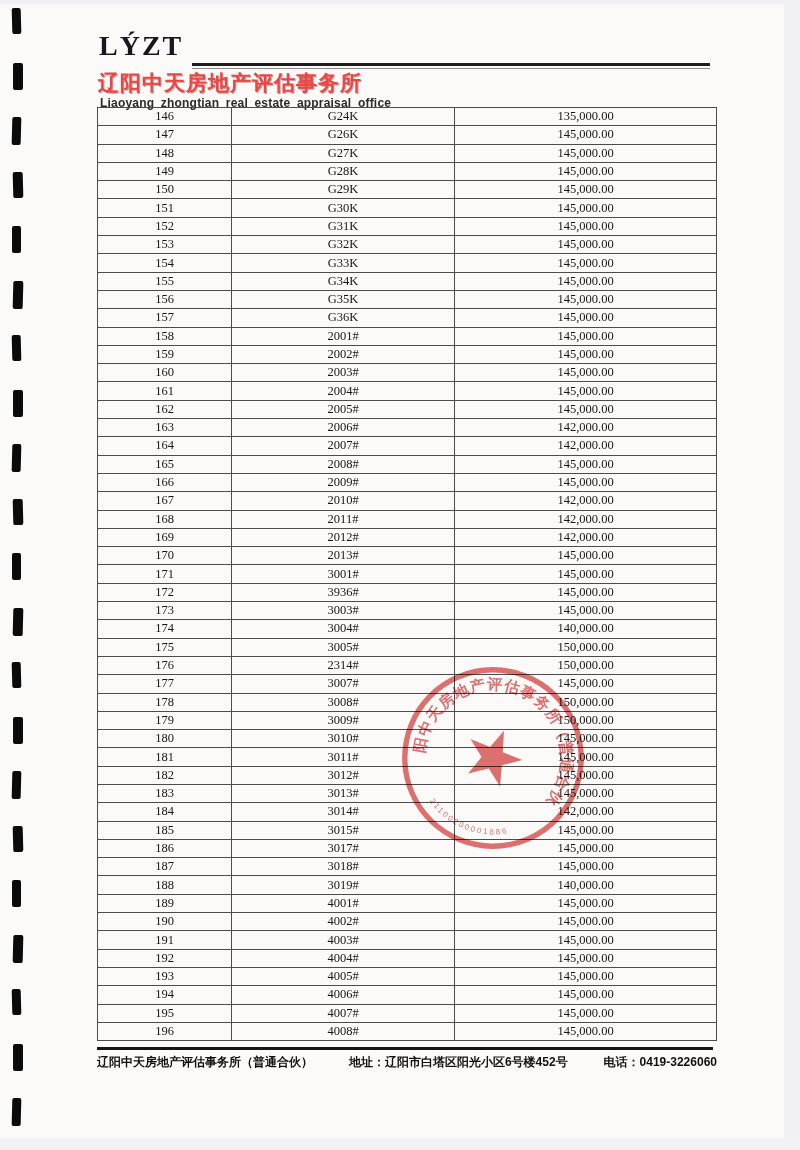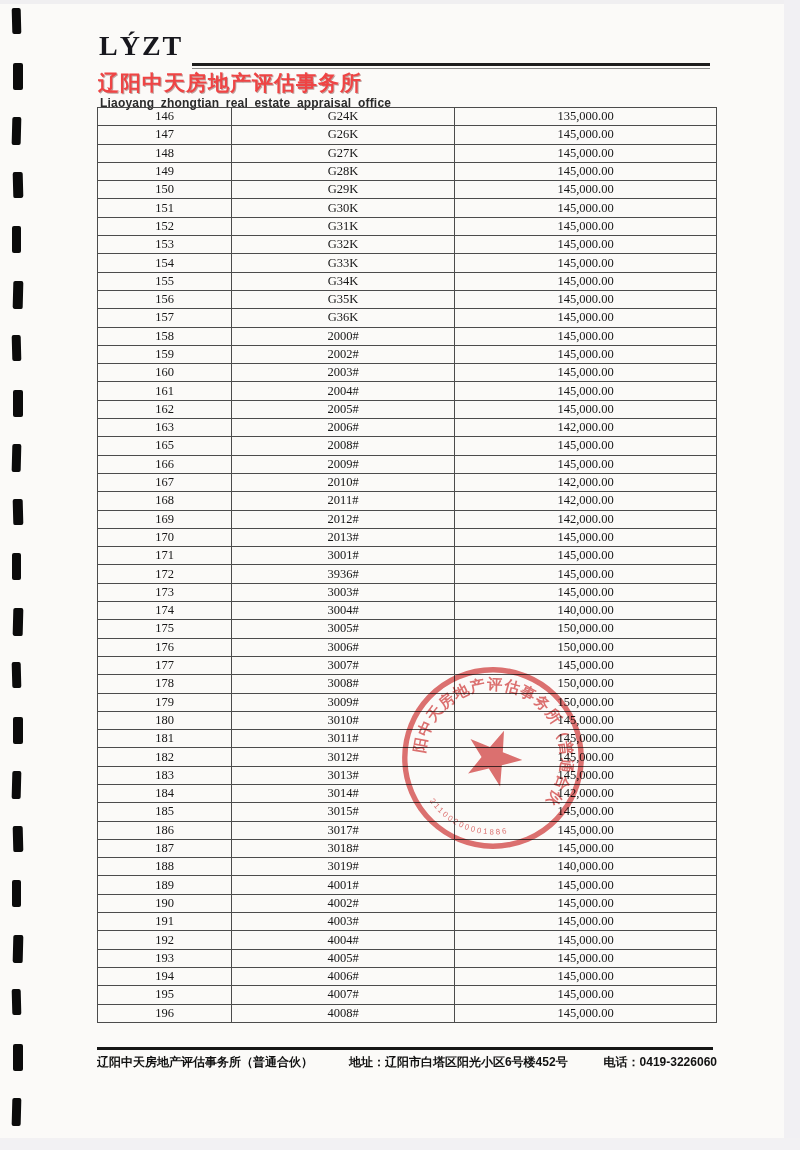--- a/index.html
+++ b/index.html
@@ -158,21 +158,21 @@
             <td class="c-unit">G35K</td>
             <td class="c-val">145,000.00</td>
           </tr>
           <tr>
             <td class="c-no">157</td>
             <td class="c-unit">G36K</td>
             <td class="c-val">145,000.00</td>
           </tr>
           <tr>
             <td class="c-no">158</td>
-            <td class="c-unit">2000#</td>
+            <td class="c-unit">2001#</td>
             <td class="c-val">145,000.00</td>
           </tr>
           <tr>
             <td class="c-no">159</td>
             <td class="c-unit">2002#</td>
             <td class="c-val">145,000.00</td>
           </tr>
           <tr>
             <td class="c-no">160</td>
             <td class="c-unit">2003#</td>
@@ -184,20 +184,25 @@
             <td class="c-val">145,000.00</td>
           </tr>
           <tr>
             <td class="c-no">162</td>
             <td class="c-unit">2005#</td>
             <td class="c-val">145,000.00</td>
           </tr>
           <tr>
             <td class="c-no">163</td>
             <td class="c-unit">2006#</td>
+            <td class="c-val">142,000.00</td>
+          </tr>
+          <tr>
+            <td class="c-no">164</td>
+            <td class="c-unit">2007#</td>
             <td class="c-val">142,000.00</td>
           </tr>
           <tr>
             <td class="c-no">165</td>
             <td class="c-unit">2008#</td>
             <td class="c-val">145,000.00</td>
           </tr>
           <tr>
             <td class="c-no">166</td>
             <td class="c-unit">2009#</td>
@@ -243,21 +248,21 @@
             <td class="c-unit">3004#</td>
             <td class="c-val">140,000.00</td>
           </tr>
           <tr>
             <td class="c-no">175</td>
             <td class="c-unit">3005#</td>
             <td class="c-val">150,000.00</td>
           </tr>
           <tr>
             <td class="c-no">176</td>
-            <td class="c-unit">3006#</td>
+            <td class="c-unit">2314#</td>
             <td class="c-val">150,000.00</td>
           </tr>
           <tr>
             <td class="c-no">177</td>
             <td class="c-unit">3007#</td>
             <td class="c-val">145,000.00</td>
           </tr>
           <tr>
             <td class="c-no">178</td>
             <td class="c-unit">3008#</td>

